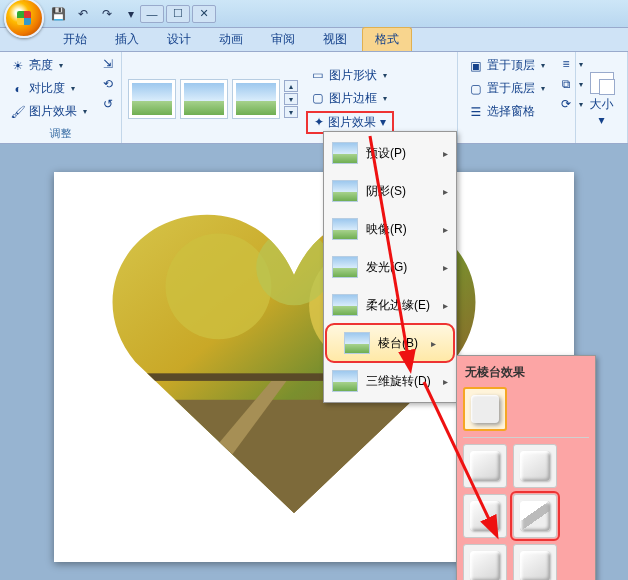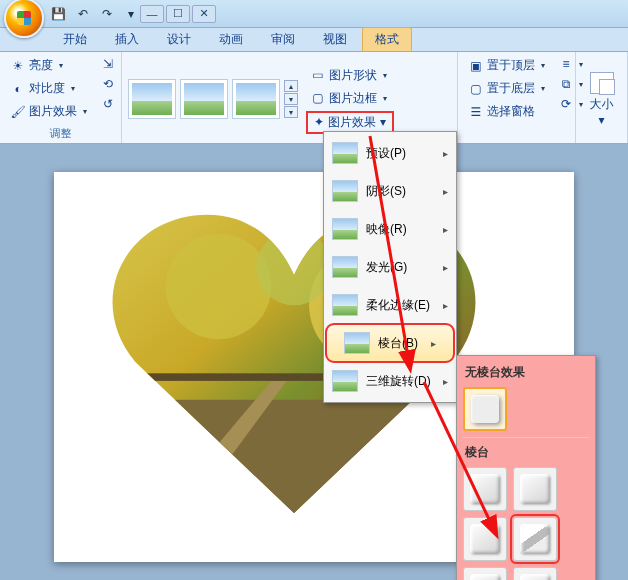--- a/index.html
+++ b/index.html
@@ -278,21 +278,20 @@
 </div>
 
 <div class="submenu">
   <div class="sub-sec-title">无棱台效果</div>
   <div class="sub-grid">
     <div class="bevel-sw sel">
         <div class="bevel-shape flat"></div>
       </div>
   </div>
   <div class="divider"></div>
-  <div class="sub-sec-title">棱台</div>
   <div class="sub-grid">
     <div class="bevel-sw">
         <div class="bevel-shape"></div>
       </div>
     <div class="bevel-sw">
         <div class="bevel-shape"></div>
       </div>
     <div class="bevel-sw">
         <div class="bevel-shape"></div>
       </div>

